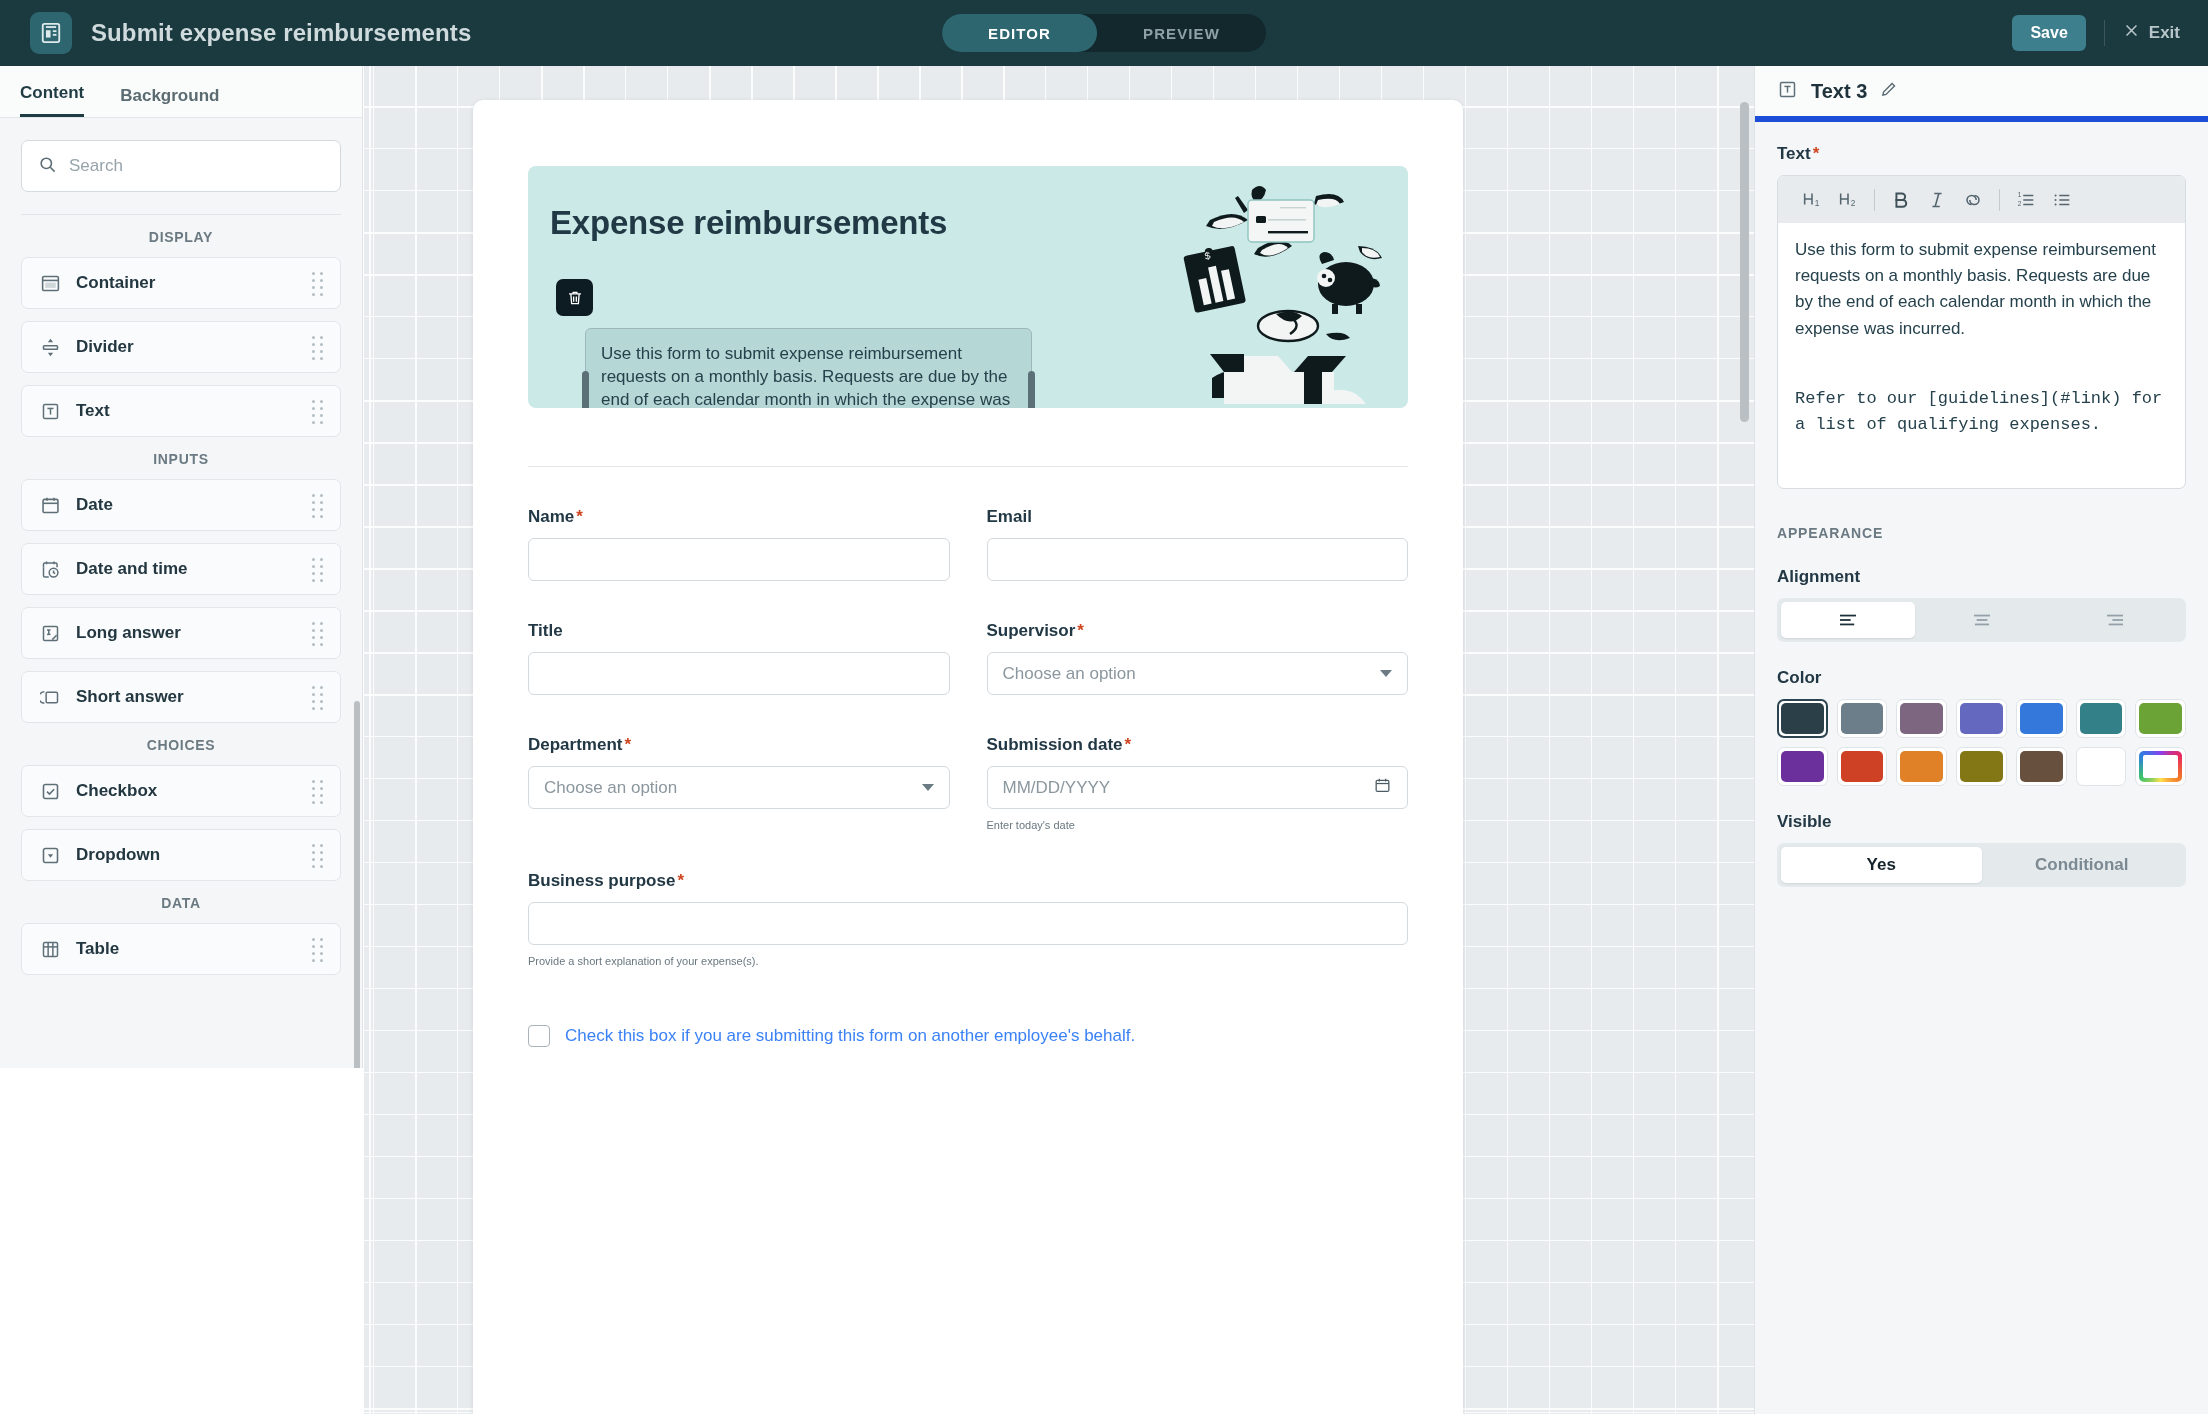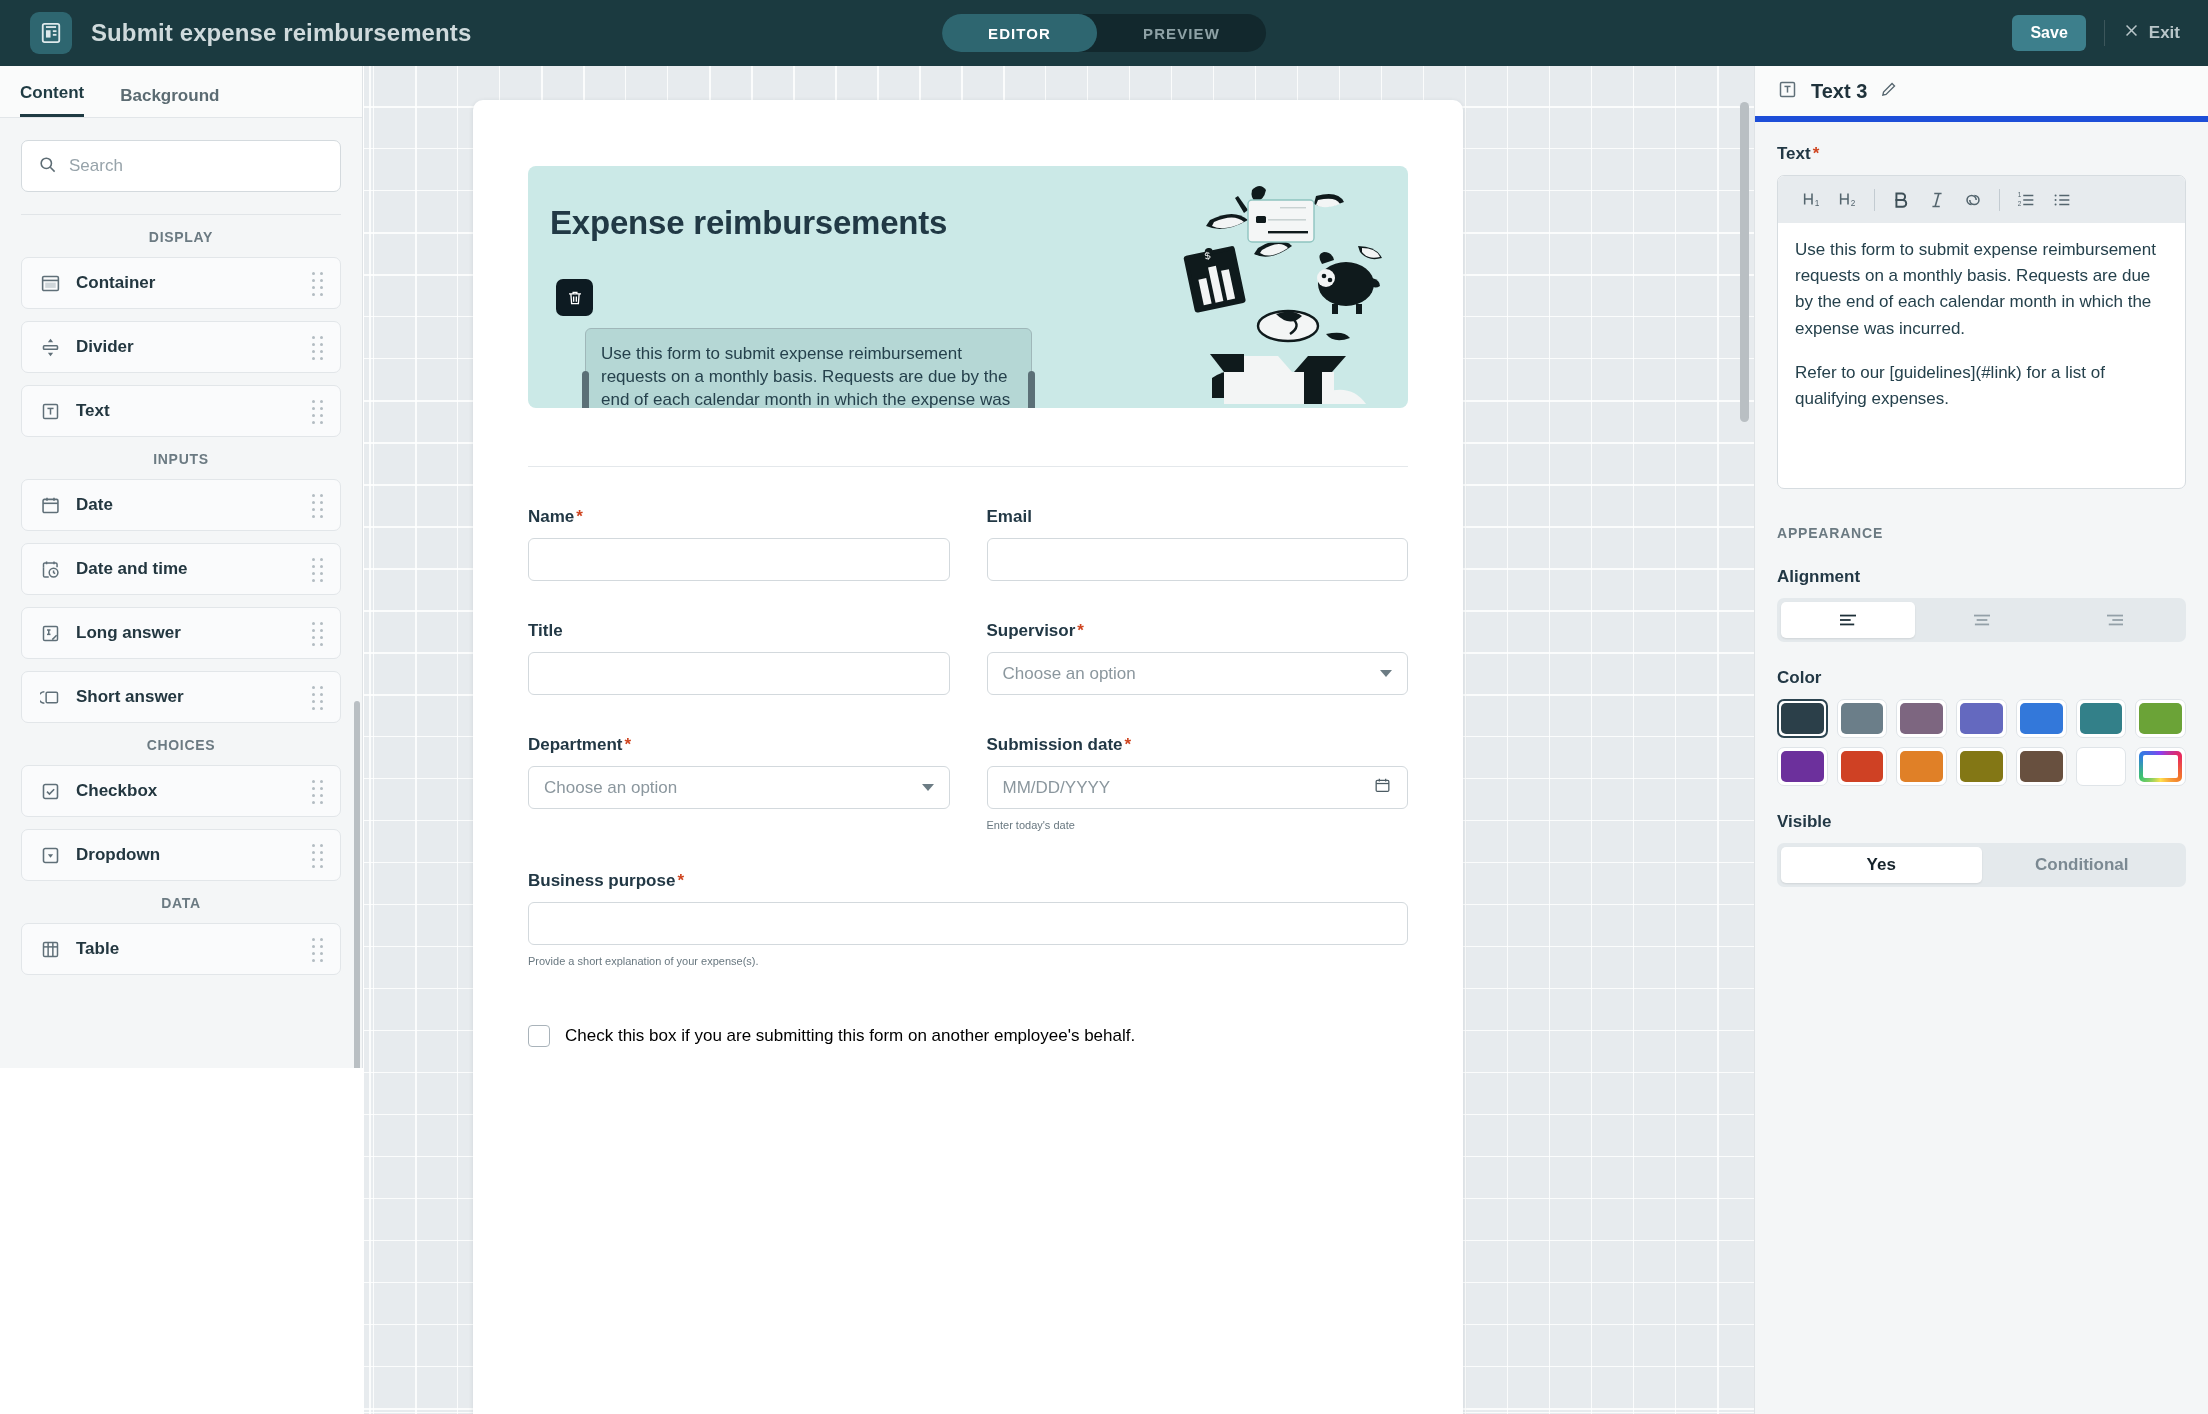--- a/index.html
+++ b/index.html
@@ -169,21 +169,21 @@
     height: 43px; width: 100%; border: 1px solid #d3d9dd; border-radius: 6px;
     background: #fff; display: flex; align-items: center; padding: 0 15px;
     font-size: 17px; color: #8b979e;
   }
   .fld-input.select { justify-content: space-between; }
   .fld-help { font-size: 11px; color: #697880; margin-top: 10px; display: block; }
   .caret { width: 0; height: 0; border-left: 6px solid transparent;
     border-right: 6px solid transparent; border-top: 7px solid #6c7c84; }
   .chk-row { display: flex; align-items: center; gap: 15px; margin-top: 58px; }
   .chk-box { width: 22px; height: 22px; border: 1px solid #a9b3ba; border-radius: 4px; background: #fff; }
-  .chk-label { font-size: 17px; color: #000000; text-align: center; }
+  .chk-label { font-size: 17px; color: #3b82f6; text-align: center; }
 
   .canvas-scroll {
     position: absolute; right: 5px; top: 36px; width: 9px; height: 320px;
     background: #b9bfc3; border-radius: 5px;
   }
 
   
   .rpanel {
     position: absolute; right: 0; top: 66px; width: 454px; height: 1348px;
     background: #f4f6f7; border-left: 1px solid #dfe3e6;
@@ -205,21 +205,21 @@
   }
   .tb-ico {
     width: 36px; height: 36px; display: flex; align-items: center; justify-content: center;
     color: #54656e; cursor: pointer;
   }
   .tb-sep { width: 1px; height: 22px; background: #c3cbd1; margin: 0 8px; }
   .editor-text {
     padding: 14px 17px 18px 17px; font-size: 17px; line-height: 1.54; color: #25414c;
     min-height: 265px;
   }
-  .editor-text p + p { margin-top: 18px; }
+  .editor-text p + p { margin-top: 44px; font-family: Liberation Mono, monospace; }
 
   .rp-section-label {
     font-size: 14px; font-weight: bold; color: #6b7a82; letter-spacing: .8px;
     margin-top: 36px;
   }
   .rp-sub { font-size: 17px; font-weight: bold; color: #223845; margin-top: 26px; }
   .toggle-group {
     margin-top: 11px; background: #e4e9ec; border-radius: 7px; padding: 4px;
     display: flex; gap: 0;
   }

